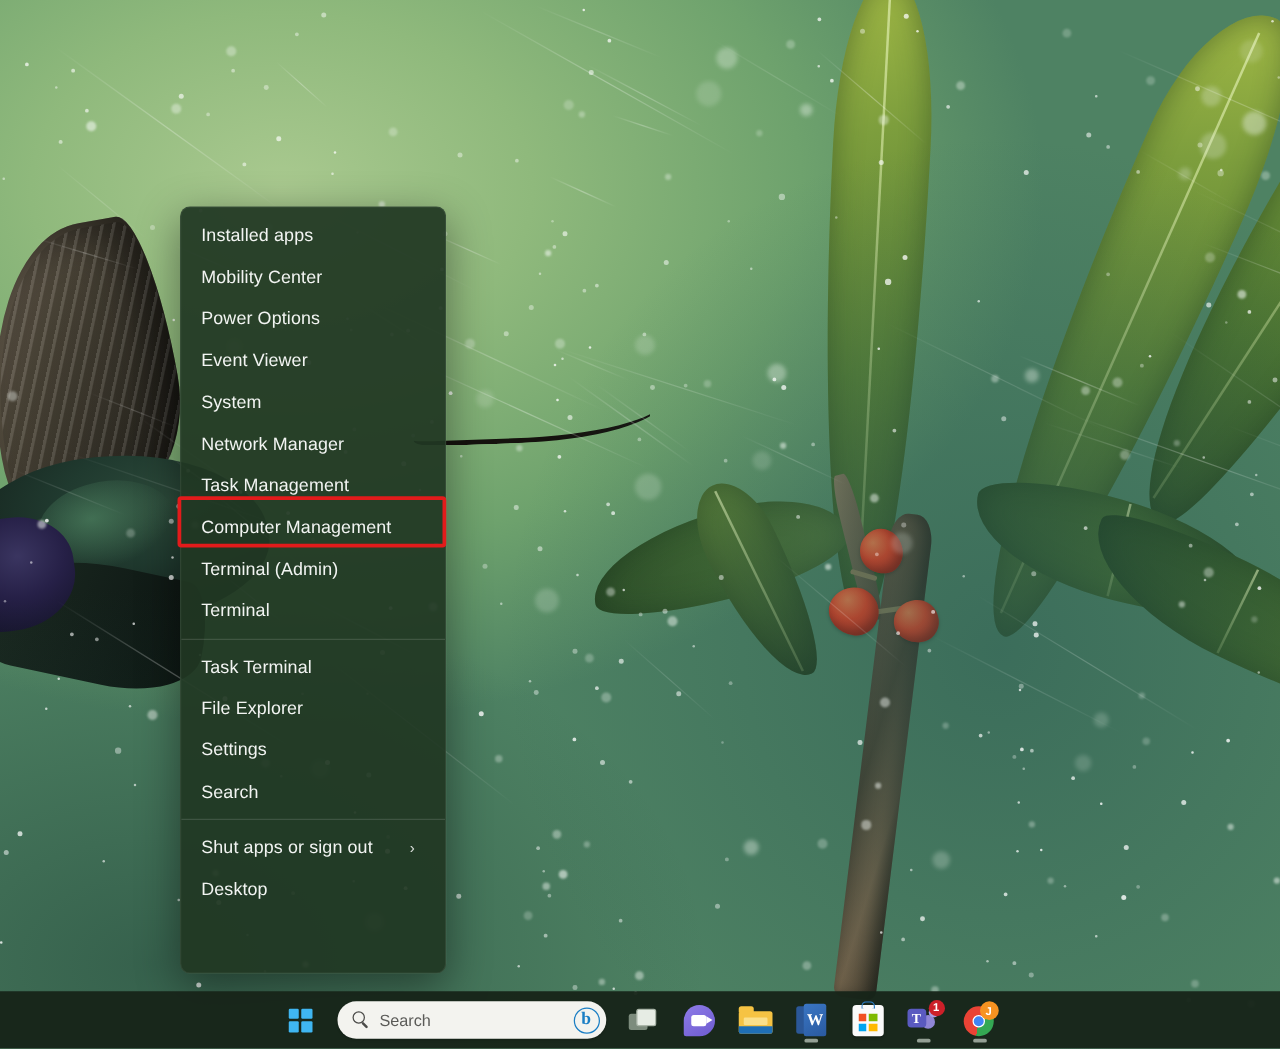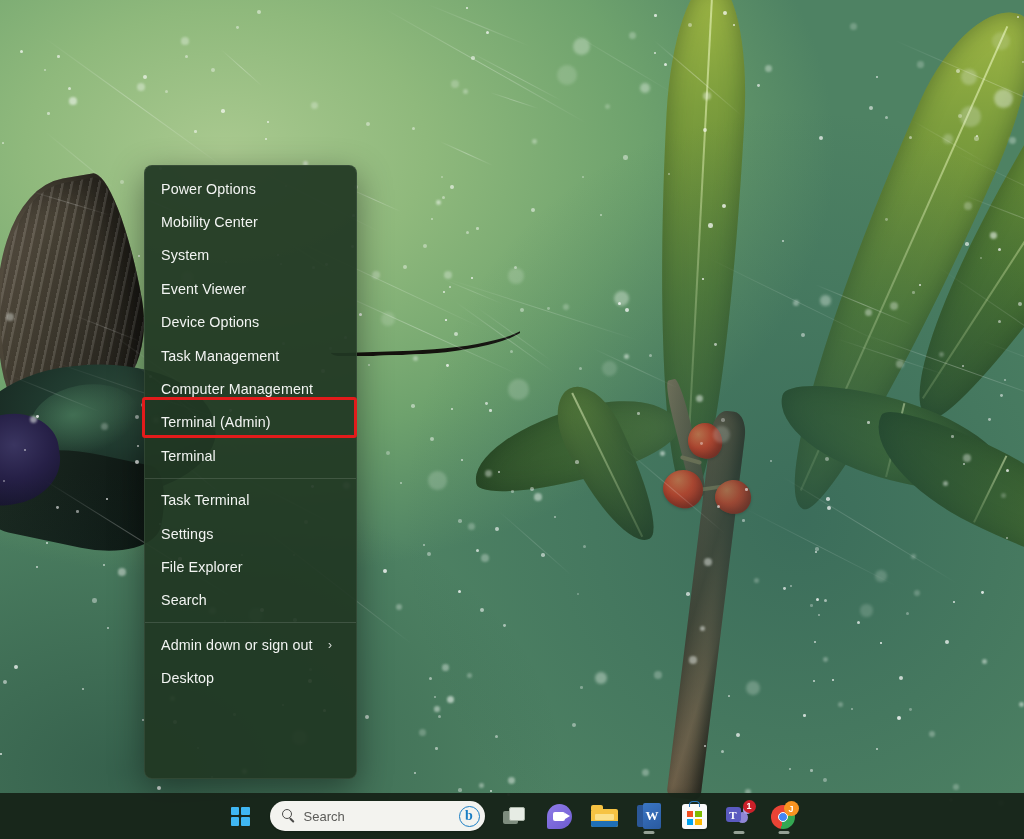--- a/index.html
+++ b/index.html
@@ -792,62 +792,65 @@
         <div class="streak" style="left: 709px; top: 258px; width: 194px; transform: rotate(26.1deg); opacity: 0.33;"></div>
         <div class="streak" style="left: 570px; top: 31px; width: 121px; transform: rotate(30.9deg); opacity: 0.28;"></div>
         <div class="streak" style="left: 44px; top: 37px; width: 225px; transform: rotate(35.8deg); opacity: 0.59;"></div>
         <div class="streak" style="left: 325px; top: 286px; width: 212px; transform: rotate(24.5deg); opacity: 0.67;"></div>
         <div class="streak" style="left: 112px; top: 334px; width: 150px; transform: rotate(35.2deg); opacity: 0.42;"></div>
       </div>
   </div>
 
   <div class="ctxmenu" id="ctxmenu">
       <div class="mi">
+        <span class="lbl">Installed apps</span>
+      </div>
+      <div class="mi">
+        <span class="lbl">Mobility Center</span>
+      </div>
+      <div class="mi">
         <span class="lbl">Power Options</span>
       </div>
       <div class="mi">
-        <span class="lbl">Mobility Center</span>
+        <span class="lbl">Event Viewer</span>
       </div>
       <div class="mi">
         <span class="lbl">System</span>
       </div>
       <div class="mi">
-        <span class="lbl">Event Viewer</span>
-      </div>
-      <div class="mi">
-        <span class="lbl">Device Options</span>
+        <span class="lbl">Network Manager</span>
       </div>
       <div class="mi">
         <span class="lbl">Task Management</span>
       </div>
       <div class="mi">
         <span class="lbl">Computer Management</span>
       </div>
       <div class="mi">
         <span class="lbl">Terminal (Admin)</span>
       </div>
       <div class="mi">
         <span class="lbl">Terminal</span>
       </div>
       <div class="sep"></div>
       <div class="mi">
         <span class="lbl">Task Terminal</span>
       </div>
       <div class="mi">
+        <span class="lbl">File Explorer</span>
+      </div>
+      <div class="mi">
         <span class="lbl">Settings</span>
       </div>
       <div class="mi">
-        <span class="lbl">File Explorer</span>
-      </div>
-      <div class="mi">
         <span class="lbl">Search</span>
       </div>
       <div class="sep"></div>
       <div class="mi">
-        <span class="lbl">Admin down or sign out</span>
+        <span class="lbl">Shut apps or sign out</span>
         <span class="chev">›</span>
       </div>
       <div class="mi">
         <span class="lbl">Desktop</span>
       </div>
     </div>
 
   <div class="highlight-box"></div>
 
   <div class="taskbar">

